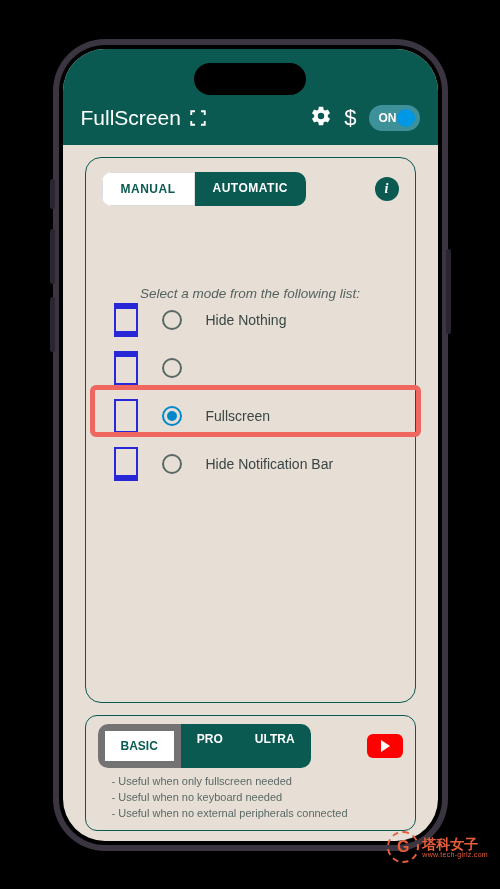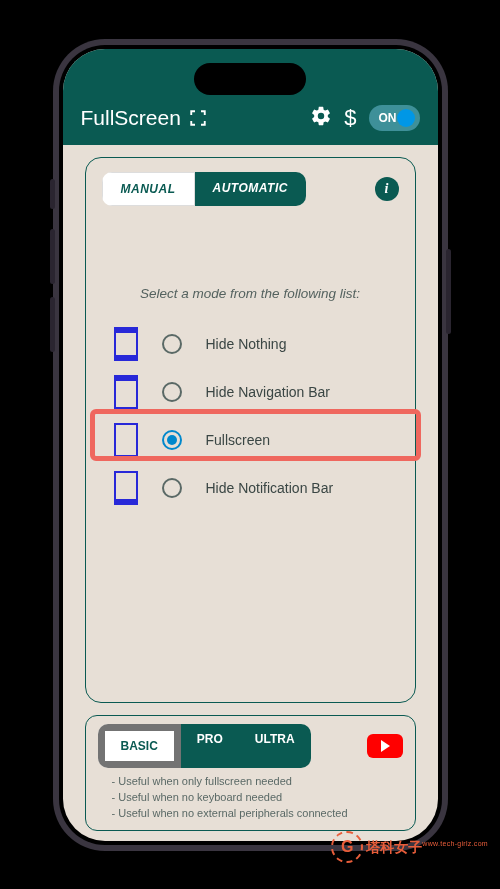--- a/index.html
+++ b/index.html
@@ -125,21 +125,20 @@
       display: flex;
       border-radius: 10px;
       overflow: hidden;
     }
     .tab {
       padding: 9px 18px;
       font-size: 12px;
       font-weight: 700;
       letter-spacing: 0.5px;
       cursor: pointer;
-      font-style: italic;
     }
     .tab-active { background: #fff; color: #0a5a52; border: 1px solid #ddd; }
     .tab-inactive { background: #0a5a52; color: #fff; }
     .info-icon {
       margin-left: auto;
       width: 24px;
       height: 24px;
       background: #0a5a52;
       border-radius: 50%;
       display: flex;
@@ -150,21 +149,20 @@
       font-weight: 700;
       font-family: serif;
       font-style: italic;
     }
     
     .mode-prompt {
       text-align: center;
       font-style: italic;
       color: #54625f;
       font-size: 13.5px;
-      margin-bottom: 24px;
     }
     .mode-list {
       display: flex;
       flex-direction: column;
       gap: 10px;
       padding-left: 12px;
       position: relative;
     }
     .mode-option {
       display: flex;
@@ -286,21 +284,21 @@
       height: 32px;
       border: 2px dashed #e85d3a;
       border-radius: 50%;
       display: flex;
       align-items: center;
       justify-content: center;
       color: #e85d3a;
       font-size: 16px;
       font-weight: 700;
     }
-    .wm-text { display: flex; flex-direction: row; line-height: 1; }
+    .wm-text { display: flex; flex-direction: column; line-height: 1; }
     .wm-main { color: #e85d3a; font-size: 14px; font-weight: 600; }
     .wm-sub { color: #e85d3a; font-size: 7px; letter-spacing: 0.3px; }
   </style>
 </head>
 <body>
 
 <div class="phone-frame">
   <div class="side-btn btn-left1"></div>
   <div class="side-btn btn-left2"></div>
   <div class="side-btn btn-left3"></div>
@@ -351,21 +349,20 @@
                   <div class="bar-bottom"></div>
               </div>
               <div class="radio"></div>
               <span class="mode-label">Hide Nothing</span>
             </div>
             <div class="mode-option">
               <div class="mode-icon">
                 <div class="bar-top"></div>
               </div>
               <div class="radio"></div>
-              <span class="mode-label">Hide Navigation Bar</span>
             </div>
             <div class="mode-option">
               <div class="mode-icon"></div>
               <div class="radio selected"></div>
               <span class="mode-label">Fullscreen</span>
             </div>
             <div class="mode-option">
               <div class="mode-icon">
                 <div class="bar-bottom"></div>
               </div>

